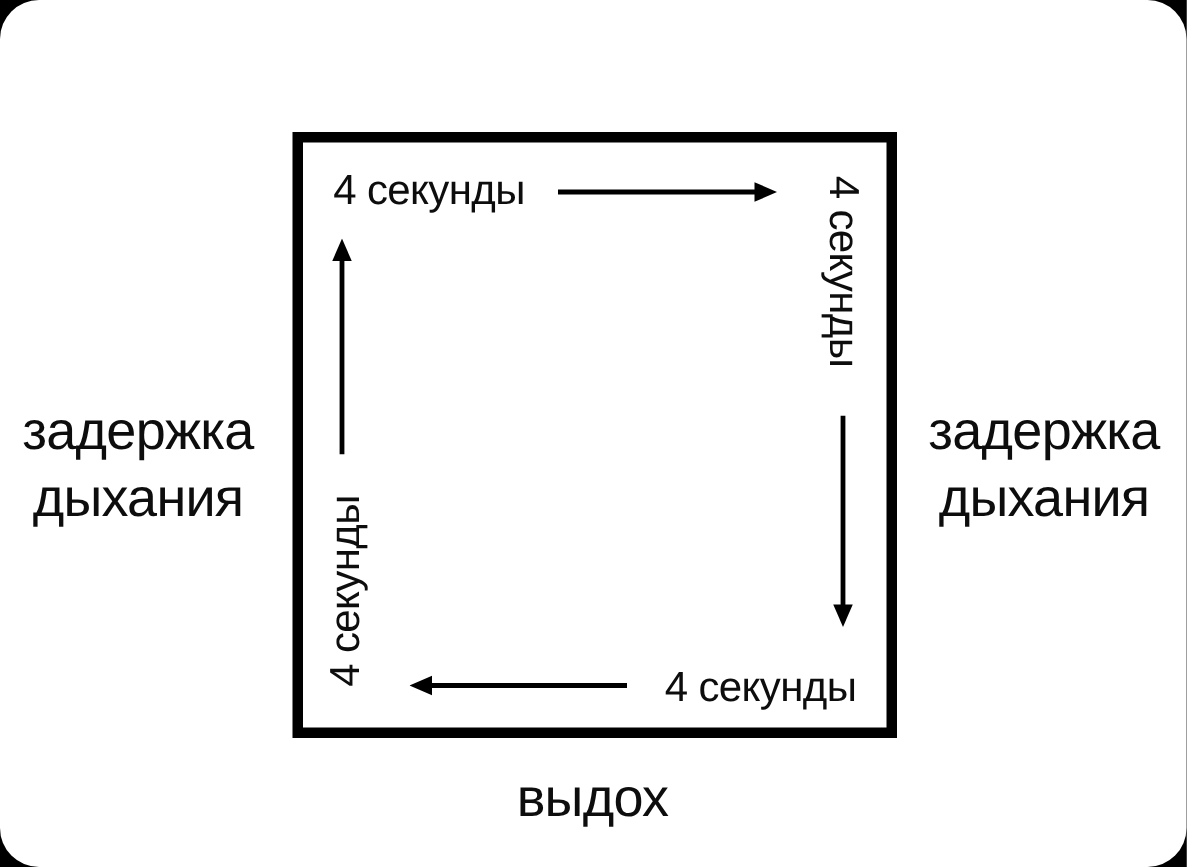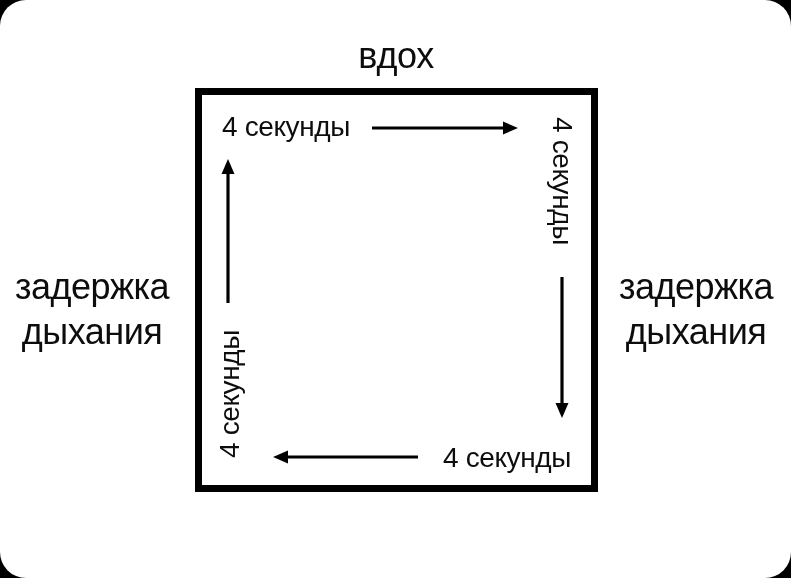--- a/index.html
+++ b/index.html
@@ -46,22 +46,22 @@
   }
   svg.arrow { display: block; }
   svg.arrow line { stroke: #000000; stroke-width: 3.2; }
   svg.arrow polygon { fill: #000000; }
 </style>
 </head>
 <body style="background: rgb(0, 0, 0);">
 
 <div class="card" style="background: rgb(255, 255, 255); color: rgb(13, 13, 13);">
 
-  <div class="abs centered outer-label" style="left:396px; top:56px;">вдох</div>
 
+  <div class="abs centered outer-label" style="left:395px; top:532px;">выдох</div>
 
   <div class="abs centered outer-label hold-label" style="left:92px; top:292px;">
     <div>задержка</div>
     <div>дыхания</div>
   </div>
 
   <div class="abs centered outer-label hold-label" style="left:696px; top:292px;">
     <div>задержка</div>
     <div>дыхания</div>
   </div>

